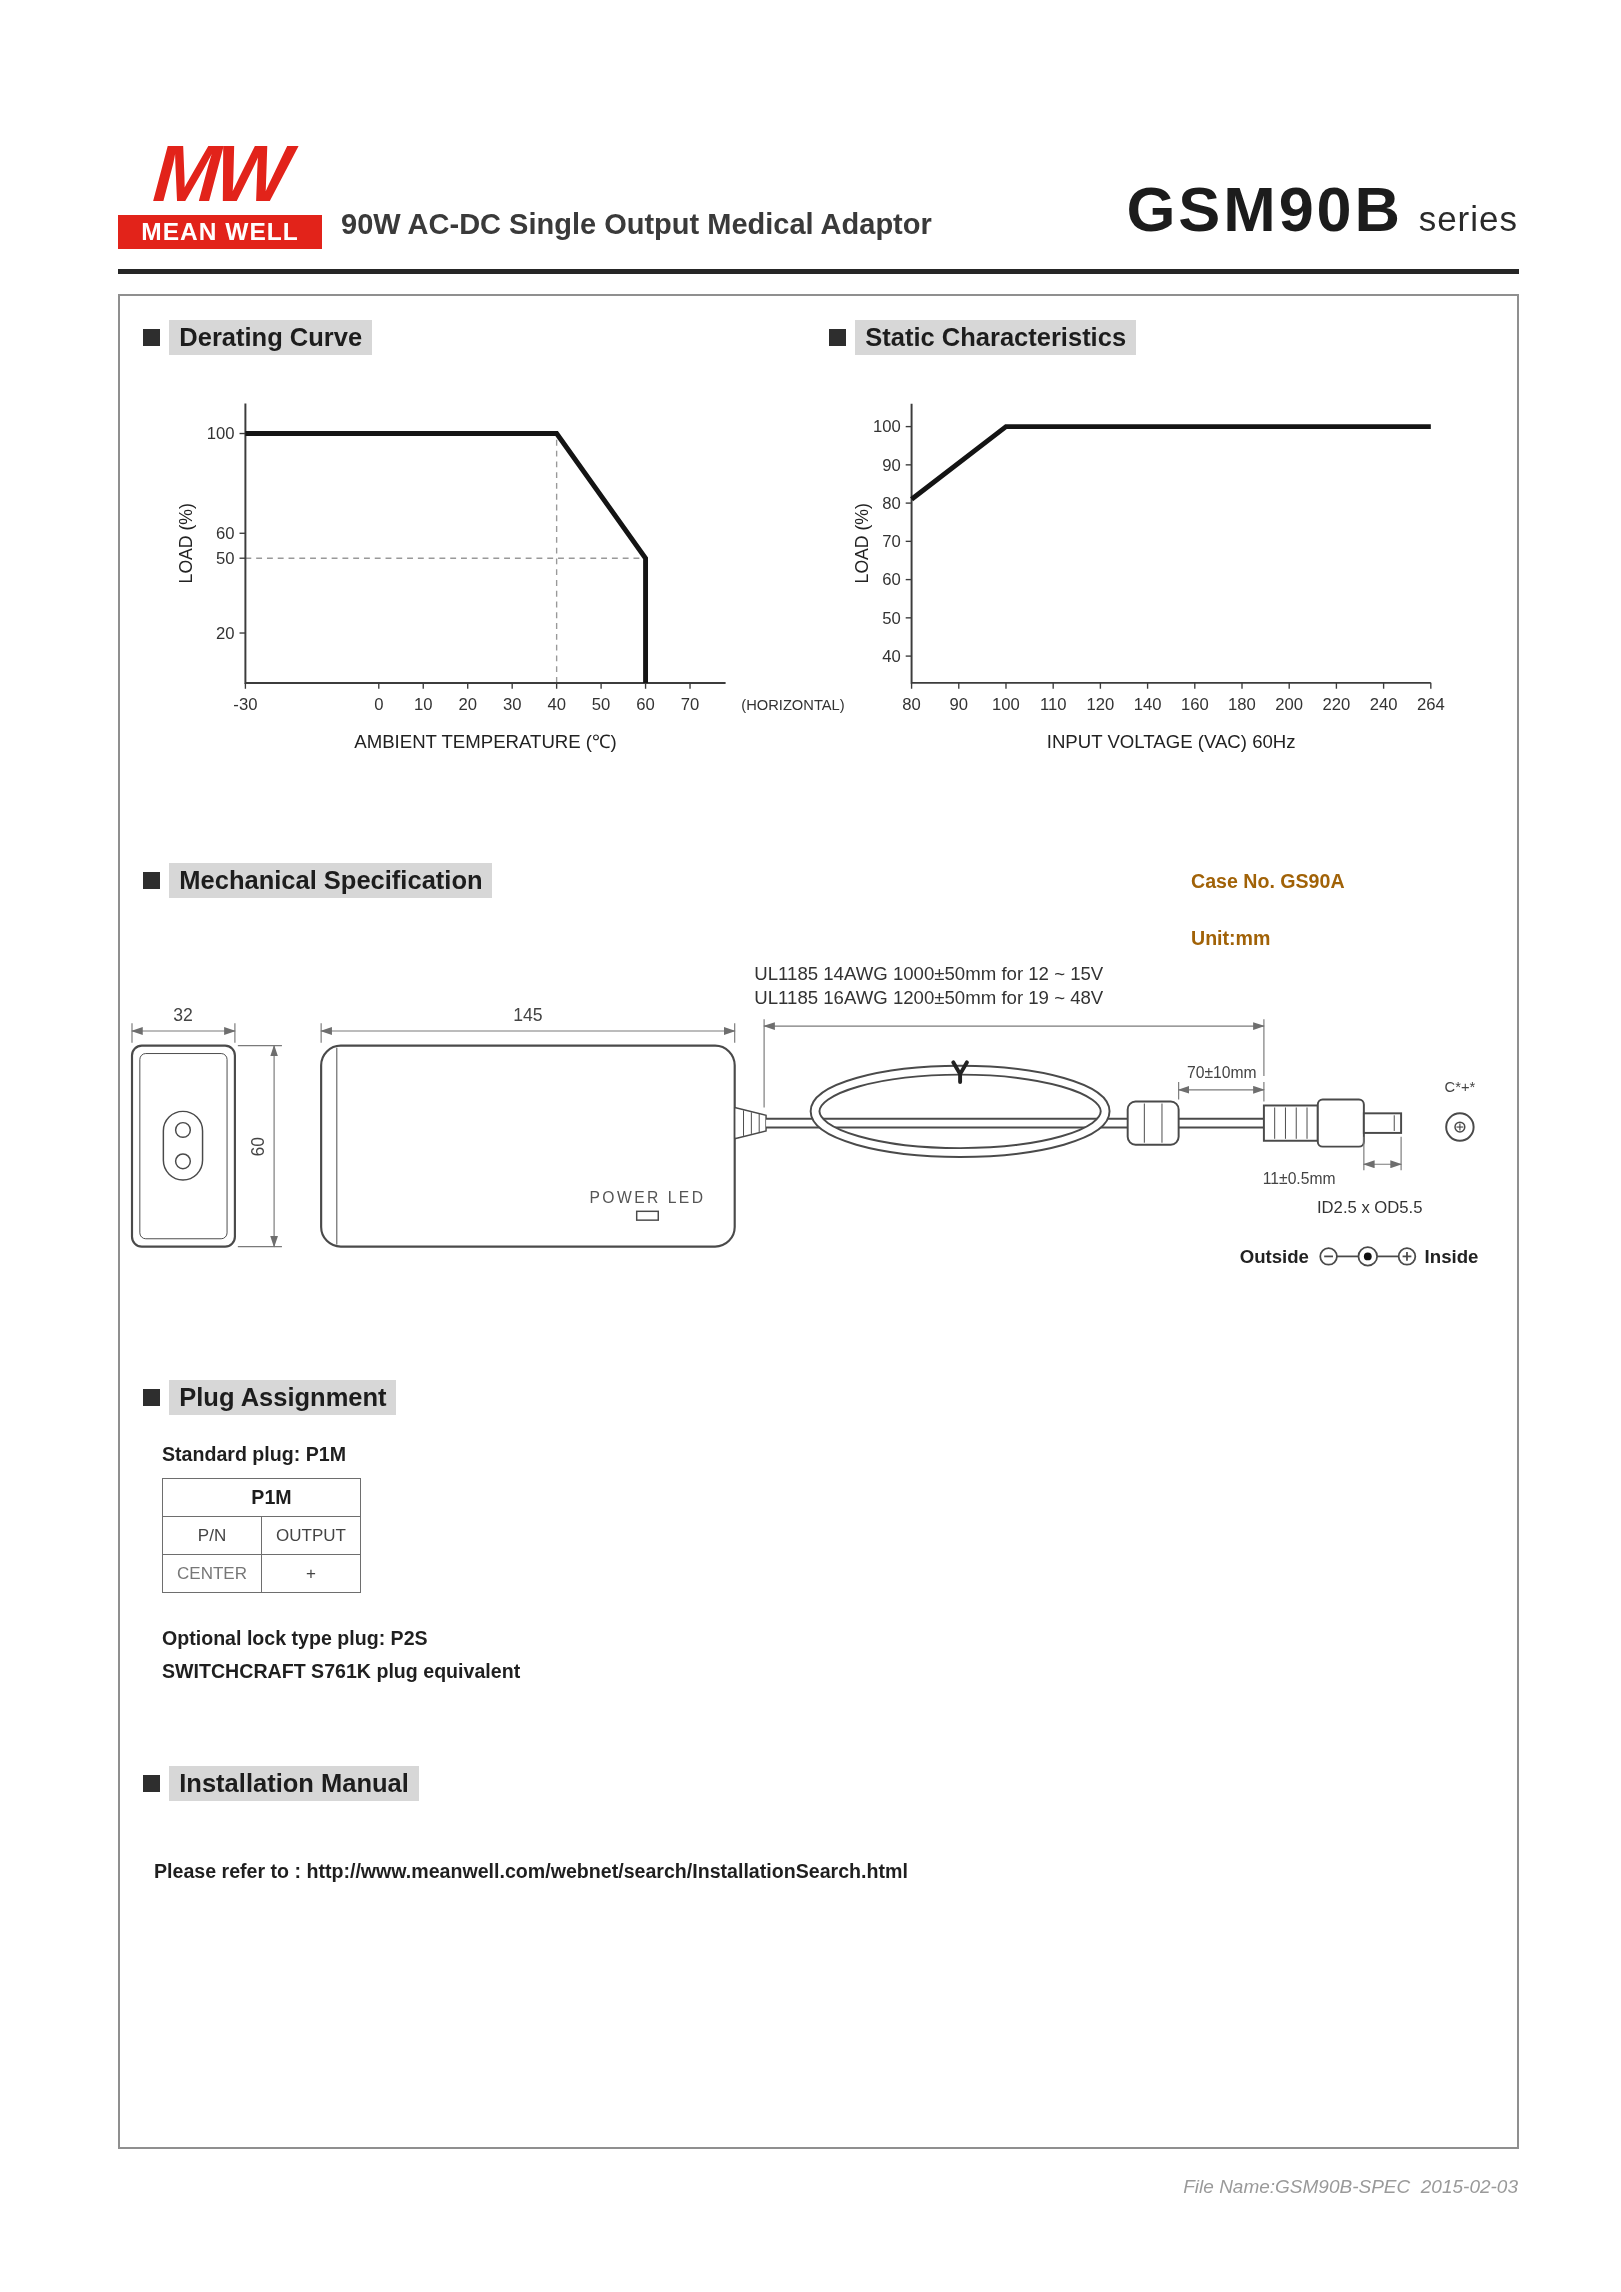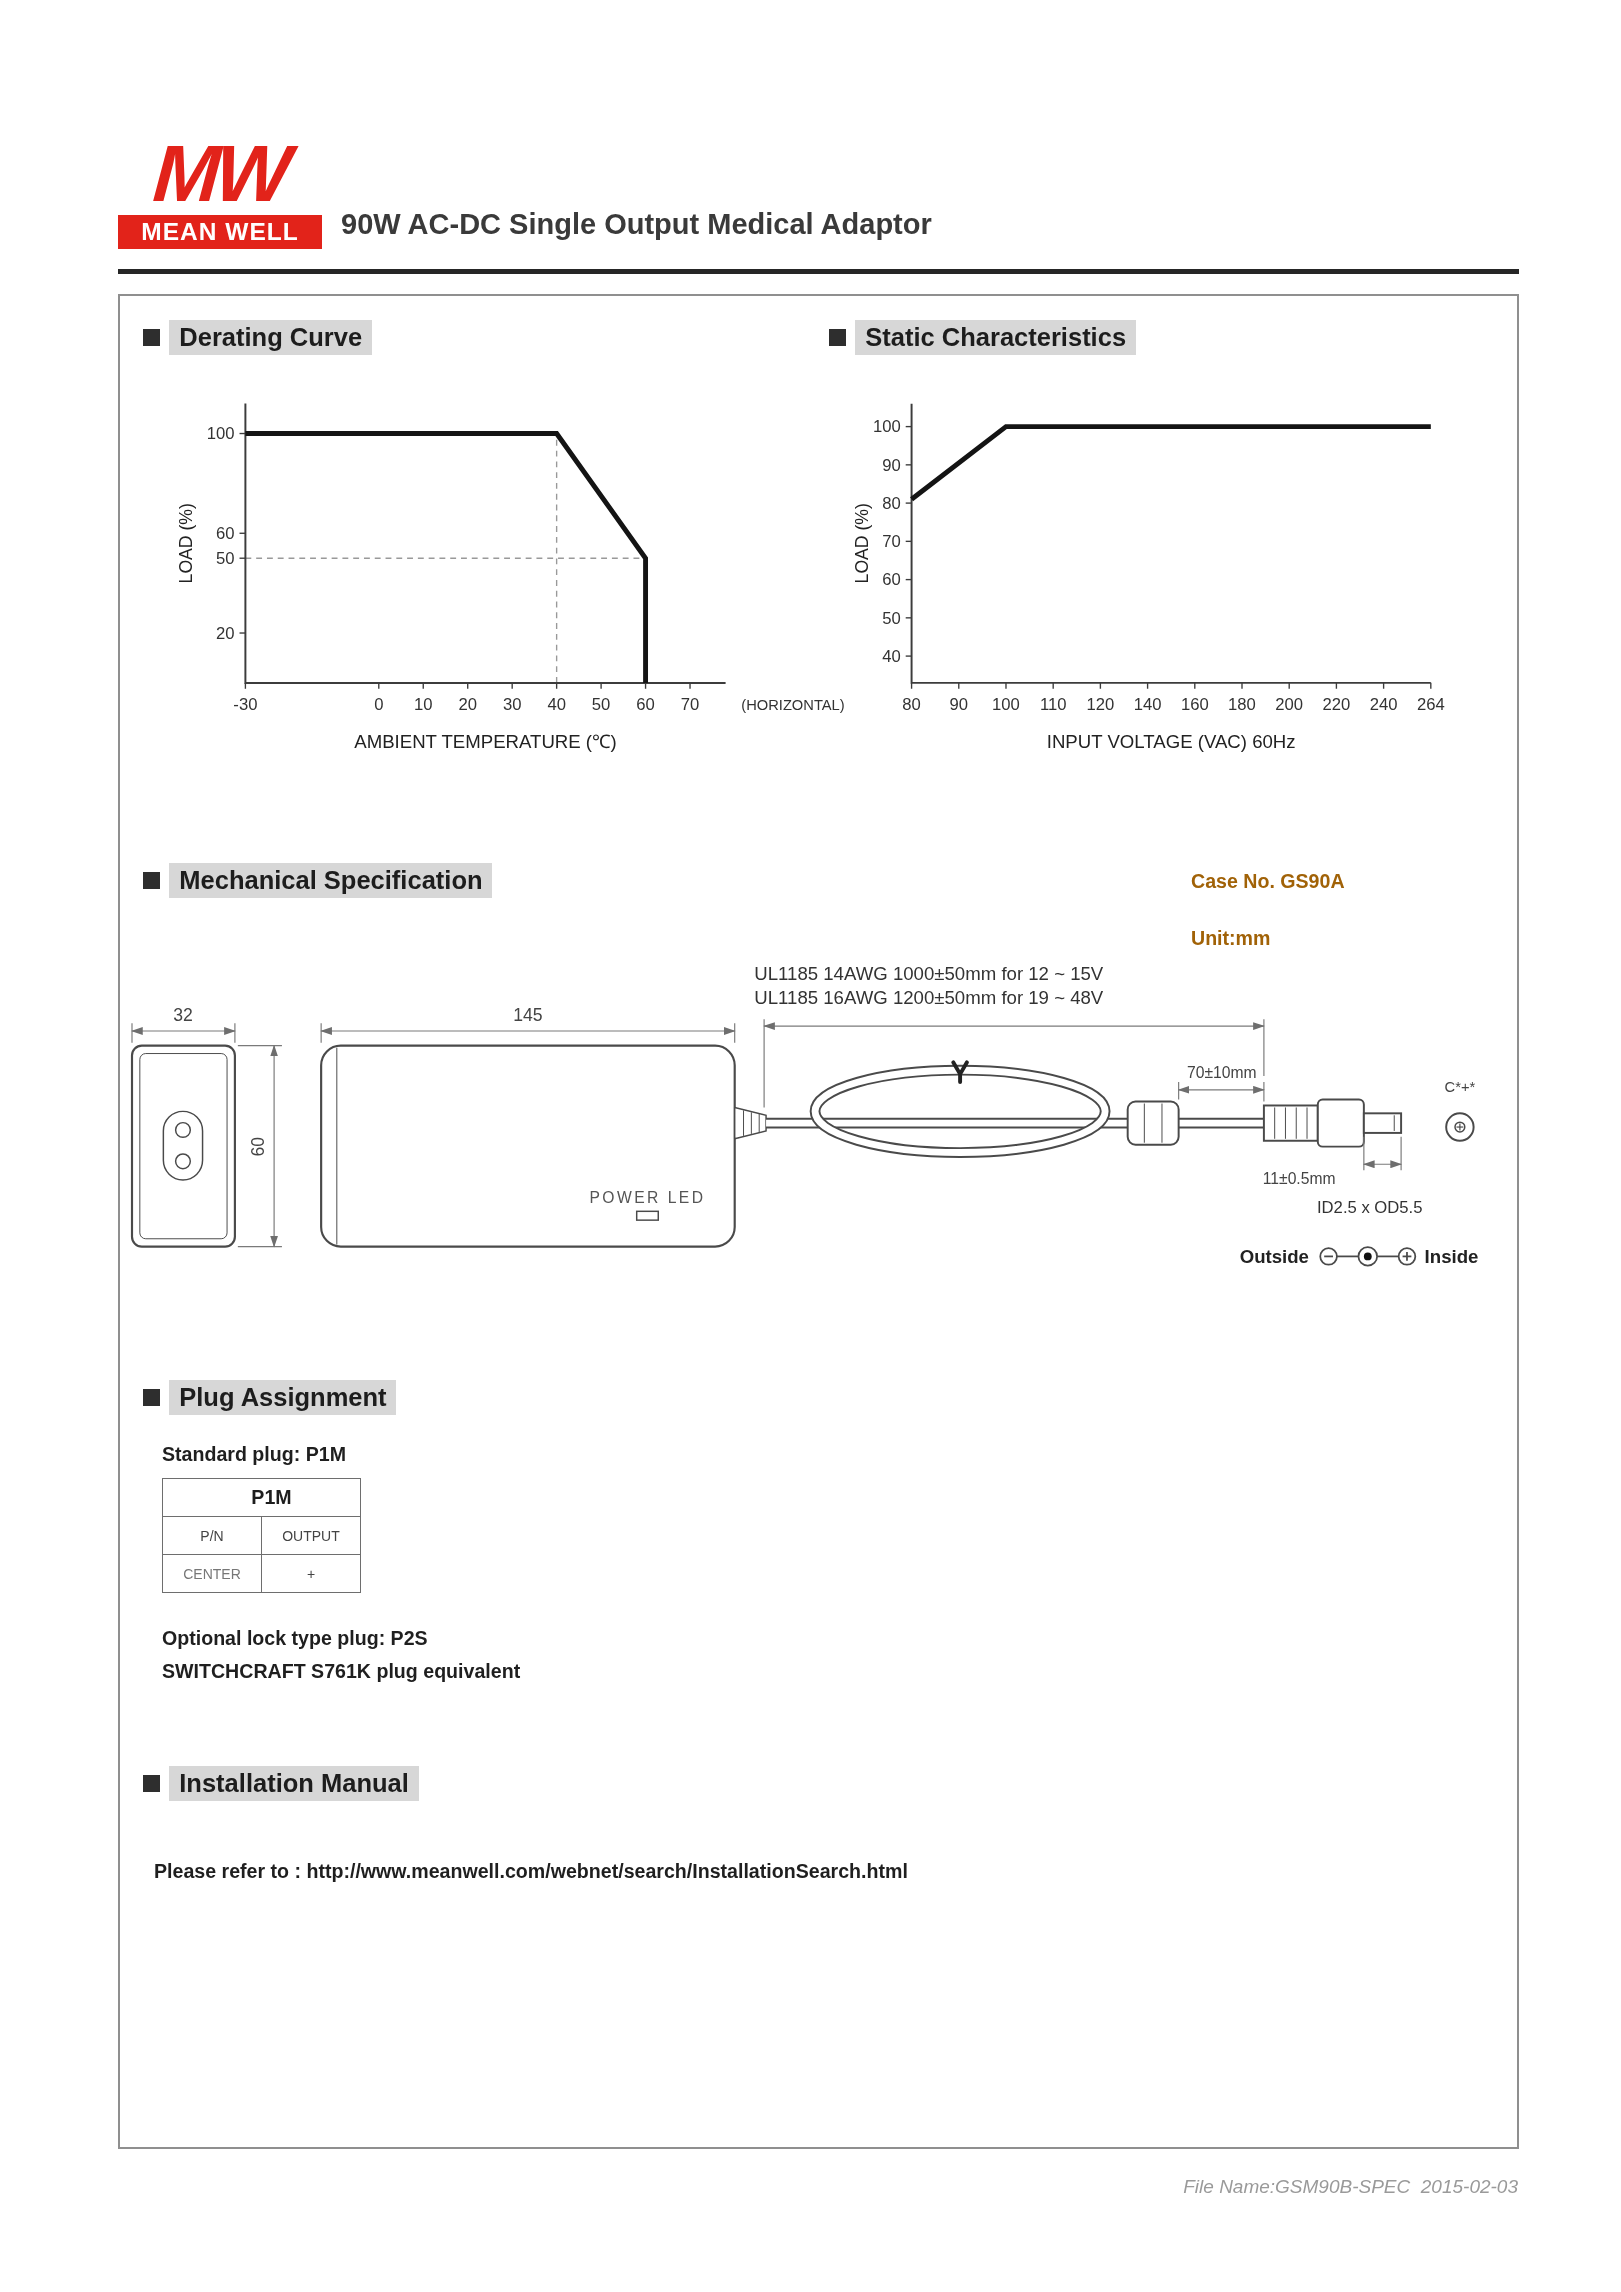--- a/index.html
+++ b/index.html
@@ -41,37 +41,41 @@
   .chart { position:absolute; }
   svg text { font-family:"Liberation Sans", sans-serif; }
 
   .mech { left:127px; top:933px; }
 
   .plain { font-size:19.6px; font-weight:bold; color:#1f1f1f; white-space:pre; }
 
   .plug-table { left:162px; top:1478px; border-collapse:collapse; }
   .plug-table td {
     border:1.5px solid #6e6e6e; width:99px; height:38px;
-    text-align:center; vertical-align:middle; font-size:14px; color:#444;
+    text-align:center; vertical-align:middle; font-size:17px; color:#444;
   }
   td.pt-title { font-weight:bold; color:#1d1d1d; font-size:19.6px;padding-left:20px; }
   td.pt-center { color:#777; }
 
   .footer { right:103px; top:2176px; font-size:19px; font-style:italic; color:#9a9a9a; white-space:pre; }
 </style>
 </head>
 <body>
 
 <div class="page">
 
   <div class="abs logo">
     <div class="logo-mw">MW</div>
     <div class="logo-brand">MEAN WELL</div>
   </div>
   <div class="abs doc-title">90W AC-DC Single Output Medical Adaptor</div>
+  <div class="abs model-block">
+    <span class="model">GSM90B</span>
+    <span class="model-suffix">series</span>
+  </div>
   <div class="abs header-rule"></div>
 
   <div class="abs content-box"></div>
 
   <div class="abs sec" style="left:134px; top:320px;">
     <span class="sec-sq"></span>
     <span class="sec-label">Derating Curve</span>
   </div>
 
   <div class="abs sec" style="left:820px; top:320px;">

